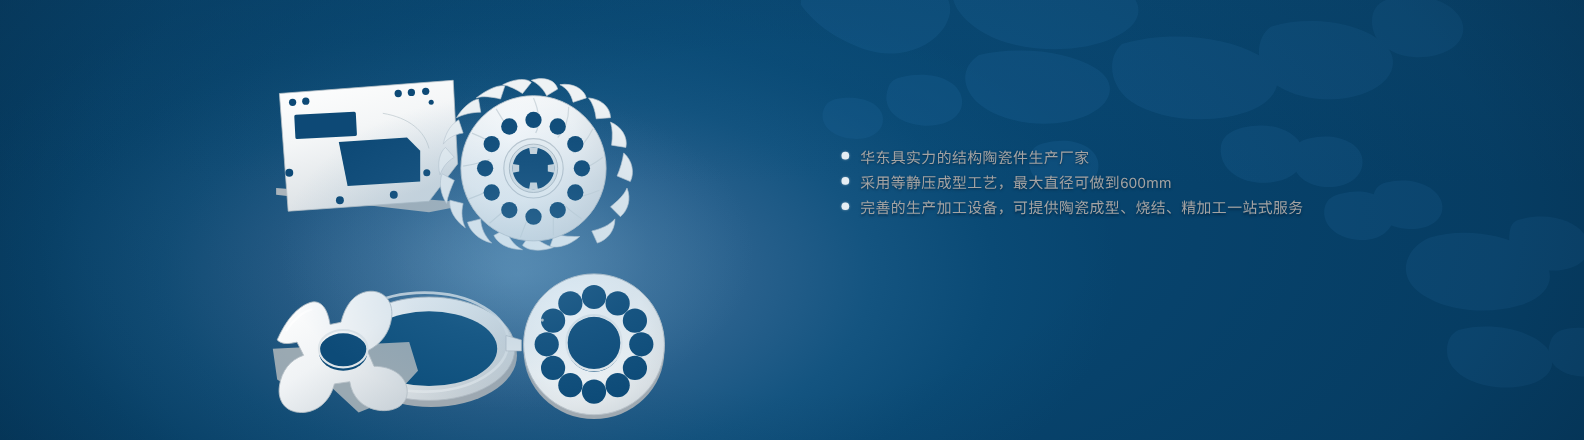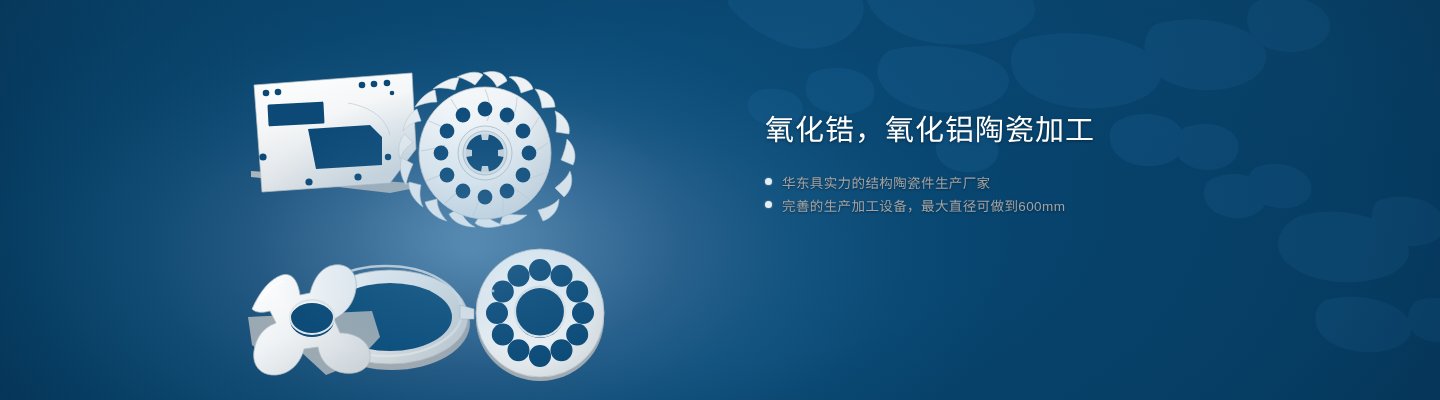--- a/index.html
+++ b/index.html
@@ -288,27 +288,30 @@
           <circle cx="-37.2" cy="-21.5" r="11"></circle>
           <circle cx="-21.5" cy="-37.2" r="11"></circle>
         </g>
 
         <circle cx="-47" cy="-22" r="1.4" fill="#b9c3c9"></circle>
       </g>
     </svg>
   </div>
 
   <div id="copy">
-    <div id="title">氧化锆，氧化铝陶瓷加工</div>
 
     <ul id="bullets">
       <li class="bullet">
         <span class="dot"></span>
         <span>华东具实力的结构陶瓷件生产厂家</span>
       </li>
       <li class="bullet">
         <span class="dot"></span>
-        <span>完善的生产加工设备，最大直径可做到600mm</span>
+        <span>采用等静压成型工艺，最大直径可做到600mm</span>
+      </li>
+      <li class="bullet">
+        <span class="dot"></span>
+        <span>完善的生产加工设备，可提供陶瓷成型、烧结、精加工一站式服务</span>
       </li>
     </ul>
   </div>
 
 </div>
 
 </body></html>

